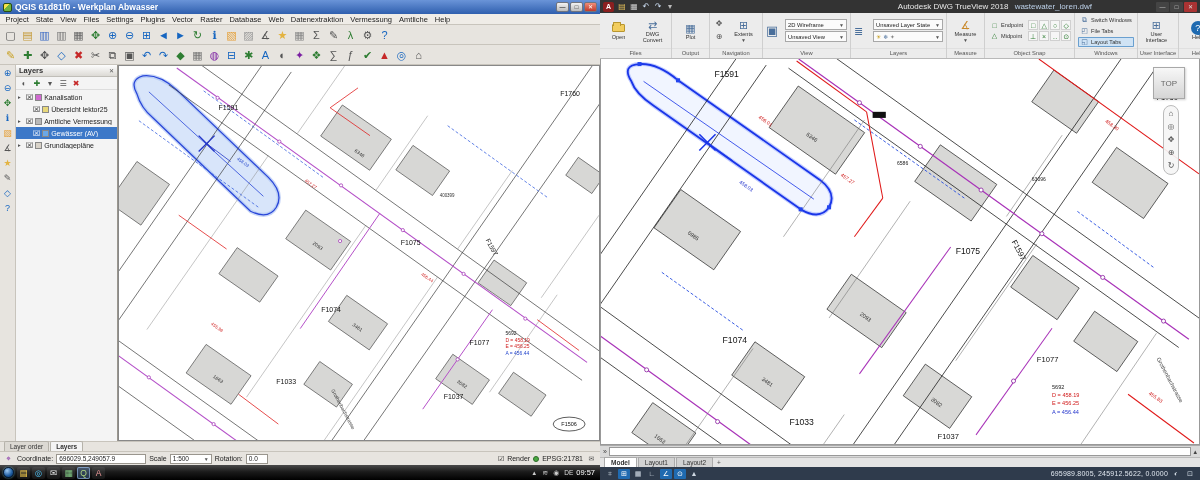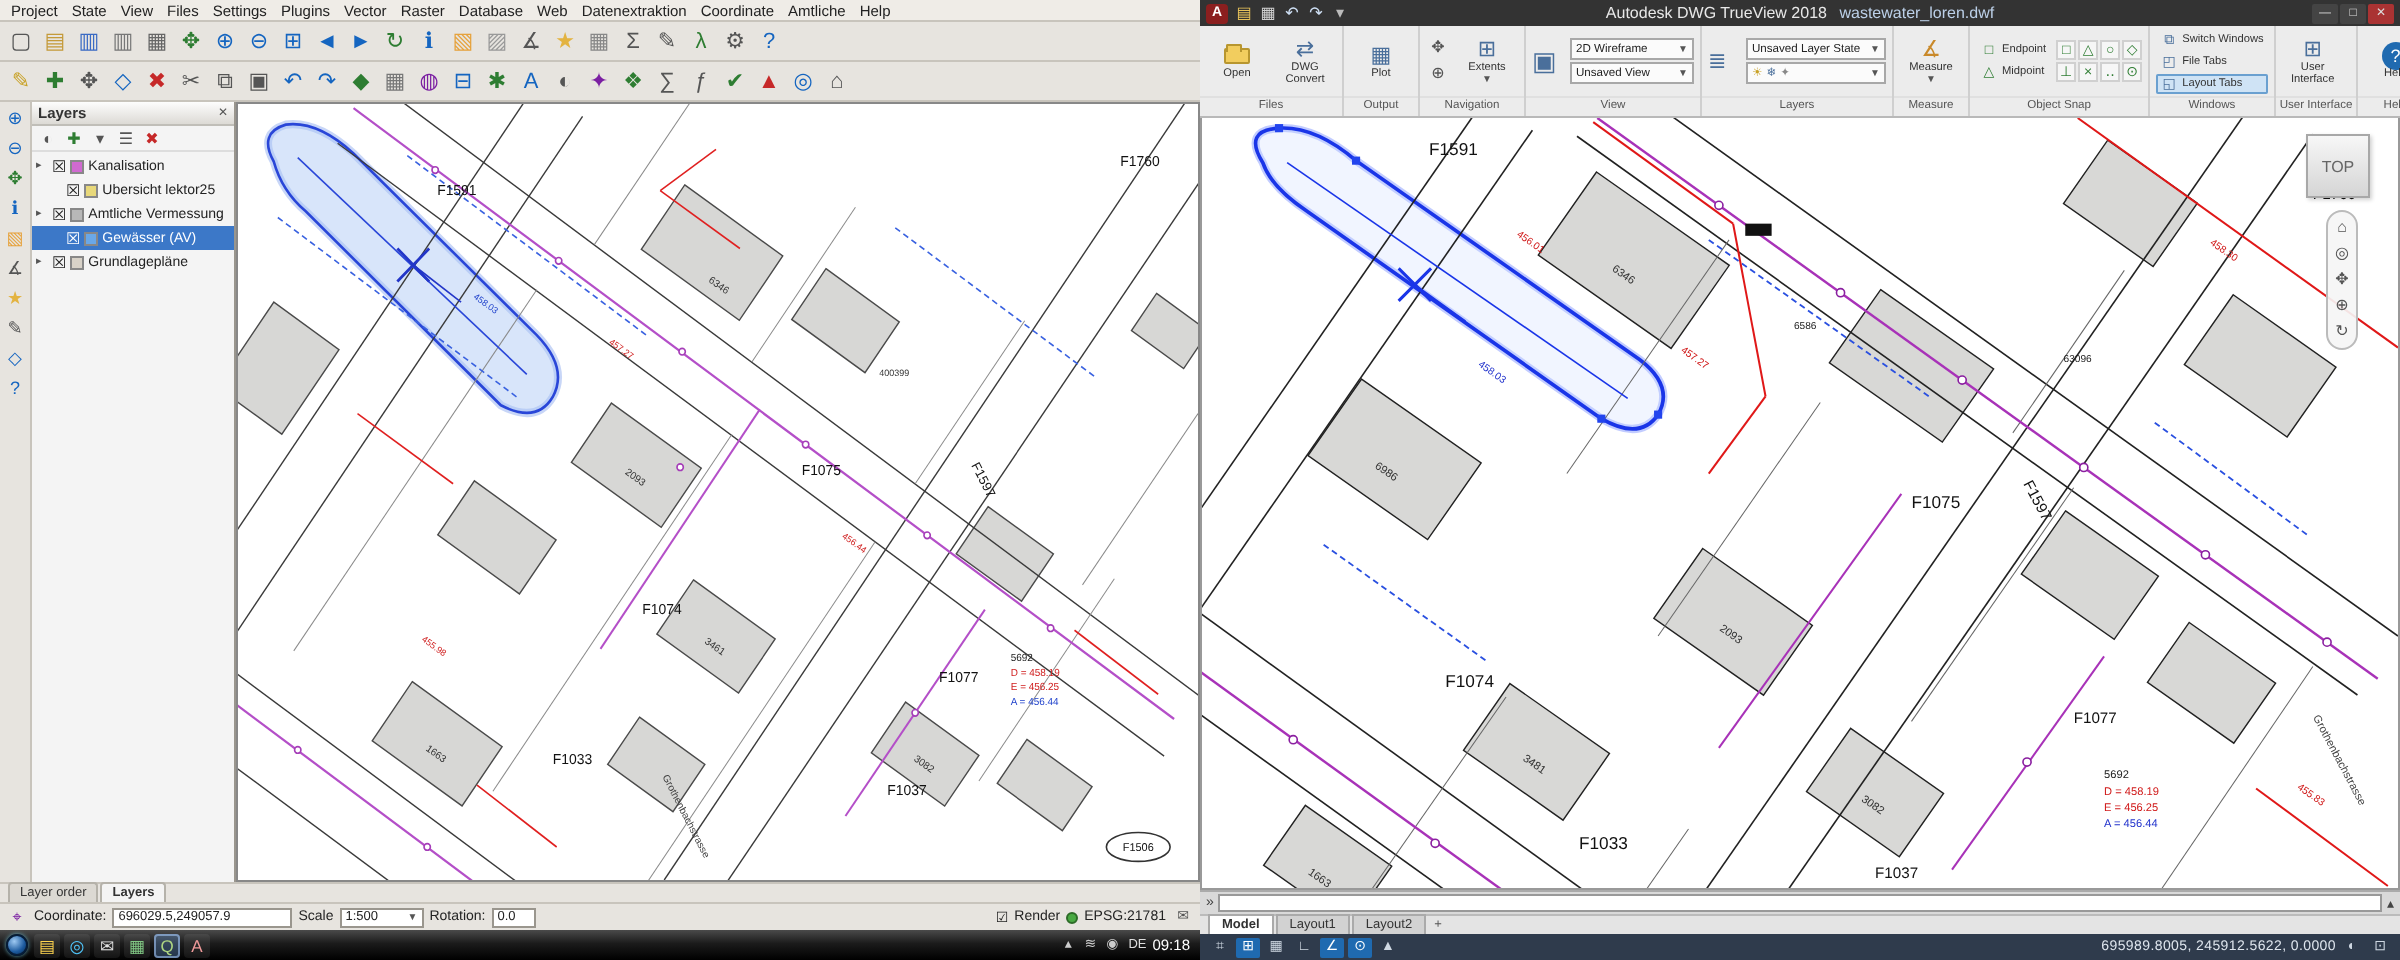--- a/index.html
+++ b/index.html
@@ -52,21 +52,21 @@
 .task-icon{width:13px;height:12px;border-radius:2px;background:rgba(255,255,255,0.07);font-size:8.5px;line-height:12px;text-align:center}
 .task-icon.active{background:rgba(120,180,255,0.28);box-shadow:inset 0 0 0 1px rgba(170,205,255,.55)}
 .tray{margin-left:auto;display:flex;align-items:center;gap:3px;color:#ddd;font-size:6.5px}
 .tray .tbicon{width:9px;height:10px;font-size:7px;line-height:10px;color:#ccc}
 .task-time{color:#fff;font-size:7.5px;padding-right:2px}
 
 
 .t-titlebar{height:13px;background:#333;color:#e8e8e8;display:flex;align-items:center;gap:2px;padding:0 3px;font-size:8px;position:relative;flex:0 0 auto}
 .t-appbtn{width:11px;height:10px;background:#8b1f1f;color:#fff;font-size:7px;line-height:10px;text-align:center;border-radius:2px;font-weight:bold}
 .qat-icon{width:12px;height:11px;font-size:8px;line-height:11px;text-align:center;color:#d8d8d8}
-.t-titlecenter{position:absolute;left:120px;right:120px;text-align:center;white-space:nowrap;overflow:hidden;font-size:8px}
+.t-titlecenter{position:absolute;left:120px;right:108px;text-align:right;white-space:nowrap;overflow:hidden;font-size:8px}
 .t-doc{color:#bcd0e8;margin-left:4px}
 .t-winbtns{margin-left:auto;display:flex;gap:1px}
 .t-winbtn{width:13px;height:10px;font-size:6px;line-height:10px;text-align:center;color:#ddd;background:#444;border-radius:1px}
 .t-winbtn.close{background:#a33}
 .t-tabrow{height:11px;background:#3e3e3e;display:flex;align-items:flex-end;padding-left:6px;font-size:7.5px;flex:0 0 auto}
 .rtab{padding:0 9px;line-height:11px;color:#ccc}
 .rtab.active{background:#ececec;color:#222;border-radius:2px 2px 0 0;font-weight:bold}
 .ribbon-min{margin-left:auto;margin-right:6px;color:#aaa;font-size:6px;line-height:11px}
 .t-ribbon{height:46px;background:#ececec;border-bottom:1px solid #b9b9b9;display:flex;flex:0 0 auto;overflow:hidden}
 .t-panel{display:flex;flex-direction:column;border-right:1px solid #cfcfcf;min-width:0;flex:0 0 auto}
@@ -97,33 +97,42 @@
 .st-icon{min-width:12px;height:10px;text-align:center;line-height:10px;font-size:7px;border-radius:1px;color:#cfd8e2;padding:0 1px}
 .st-icon.on{background:#1f6ab0;color:#fff}
 .t-coords{margin-left:auto;font-size:7px;letter-spacing:.2px}
 </style>
 </head>
 <body>
 
 <div class="screen">
 
   <div class="half">
+    <div class="q-titlebar">
+      <span class="q-appicon"></span>
+      <span>QGIS 61d81f0 - Werkplan Abwasser</span>
+      <span class="winbtns">
+        <span class="winbtn">—</span>
+        <span class="winbtn">□</span>
+        <span class="winbtn close">✕</span>
+      </span>
+    </div>
     <div class="q-menubar">
         <span class="menu-item">Project</span>
         <span class="menu-item">State</span>
         <span class="menu-item">View</span>
         <span class="menu-item">Files</span>
         <span class="menu-item">Settings</span>
         <span class="menu-item">Plugins</span>
         <span class="menu-item">Vector</span>
         <span class="menu-item">Raster</span>
         <span class="menu-item">Database</span>
         <span class="menu-item">Web</span>
         <span class="menu-item">Datenextraktion</span>
-        <span class="menu-item">Coordinate</span>
+        <span class="menu-item">Vermessung</span>
         <span class="menu-item">Amtliche</span>
         <span class="menu-item">Help</span>
       </div>
     <div class="q-toolbar">
         <span class="tbicon" style="color: rgb(85, 85, 85);">▢</span>
         <span class="tbicon" style="color: rgb(196, 154, 58);">▤</span>
         <span class="tbicon" style="color: rgb(58, 106, 196);">▥</span>
         <span class="tbicon" style="color: rgb(119, 119, 119);">▥</span>
         <span class="tbicon" style="color: rgb(102, 102, 102);">▦</span>
         <span class="tbicon" style="color: rgb(46, 125, 50);">✥</span>
@@ -348,21 +357,21 @@
           <span class="task-icon active" style="color: rgb(174, 213, 129);">Q</span>
           <span class="task-icon" style="color: rgb(239, 154, 154);">A</span>
         </span>
       <span class="tray">
         <span style="display:flex;gap:1px">
             <span class="tbicon">▴</span>
             <span class="tbicon">≋</span>
             <span class="tbicon">◉</span>
           </span>
         <span>DE</span>
-        <span class="task-time">09:18</span>
+        <span class="task-time">09:57</span>
       </span>
     </div>
   </div>
 
   <div class="half">
     <div class="t-titlebar">
       <span class="t-appbtn">A</span>
       <span style="display:flex">
           <span class="qat-icon" style="color: rgb(232, 195, 90);">▤</span>
           <span class="qat-icon" style="color: rgb(207, 207, 207);">▦</span>

